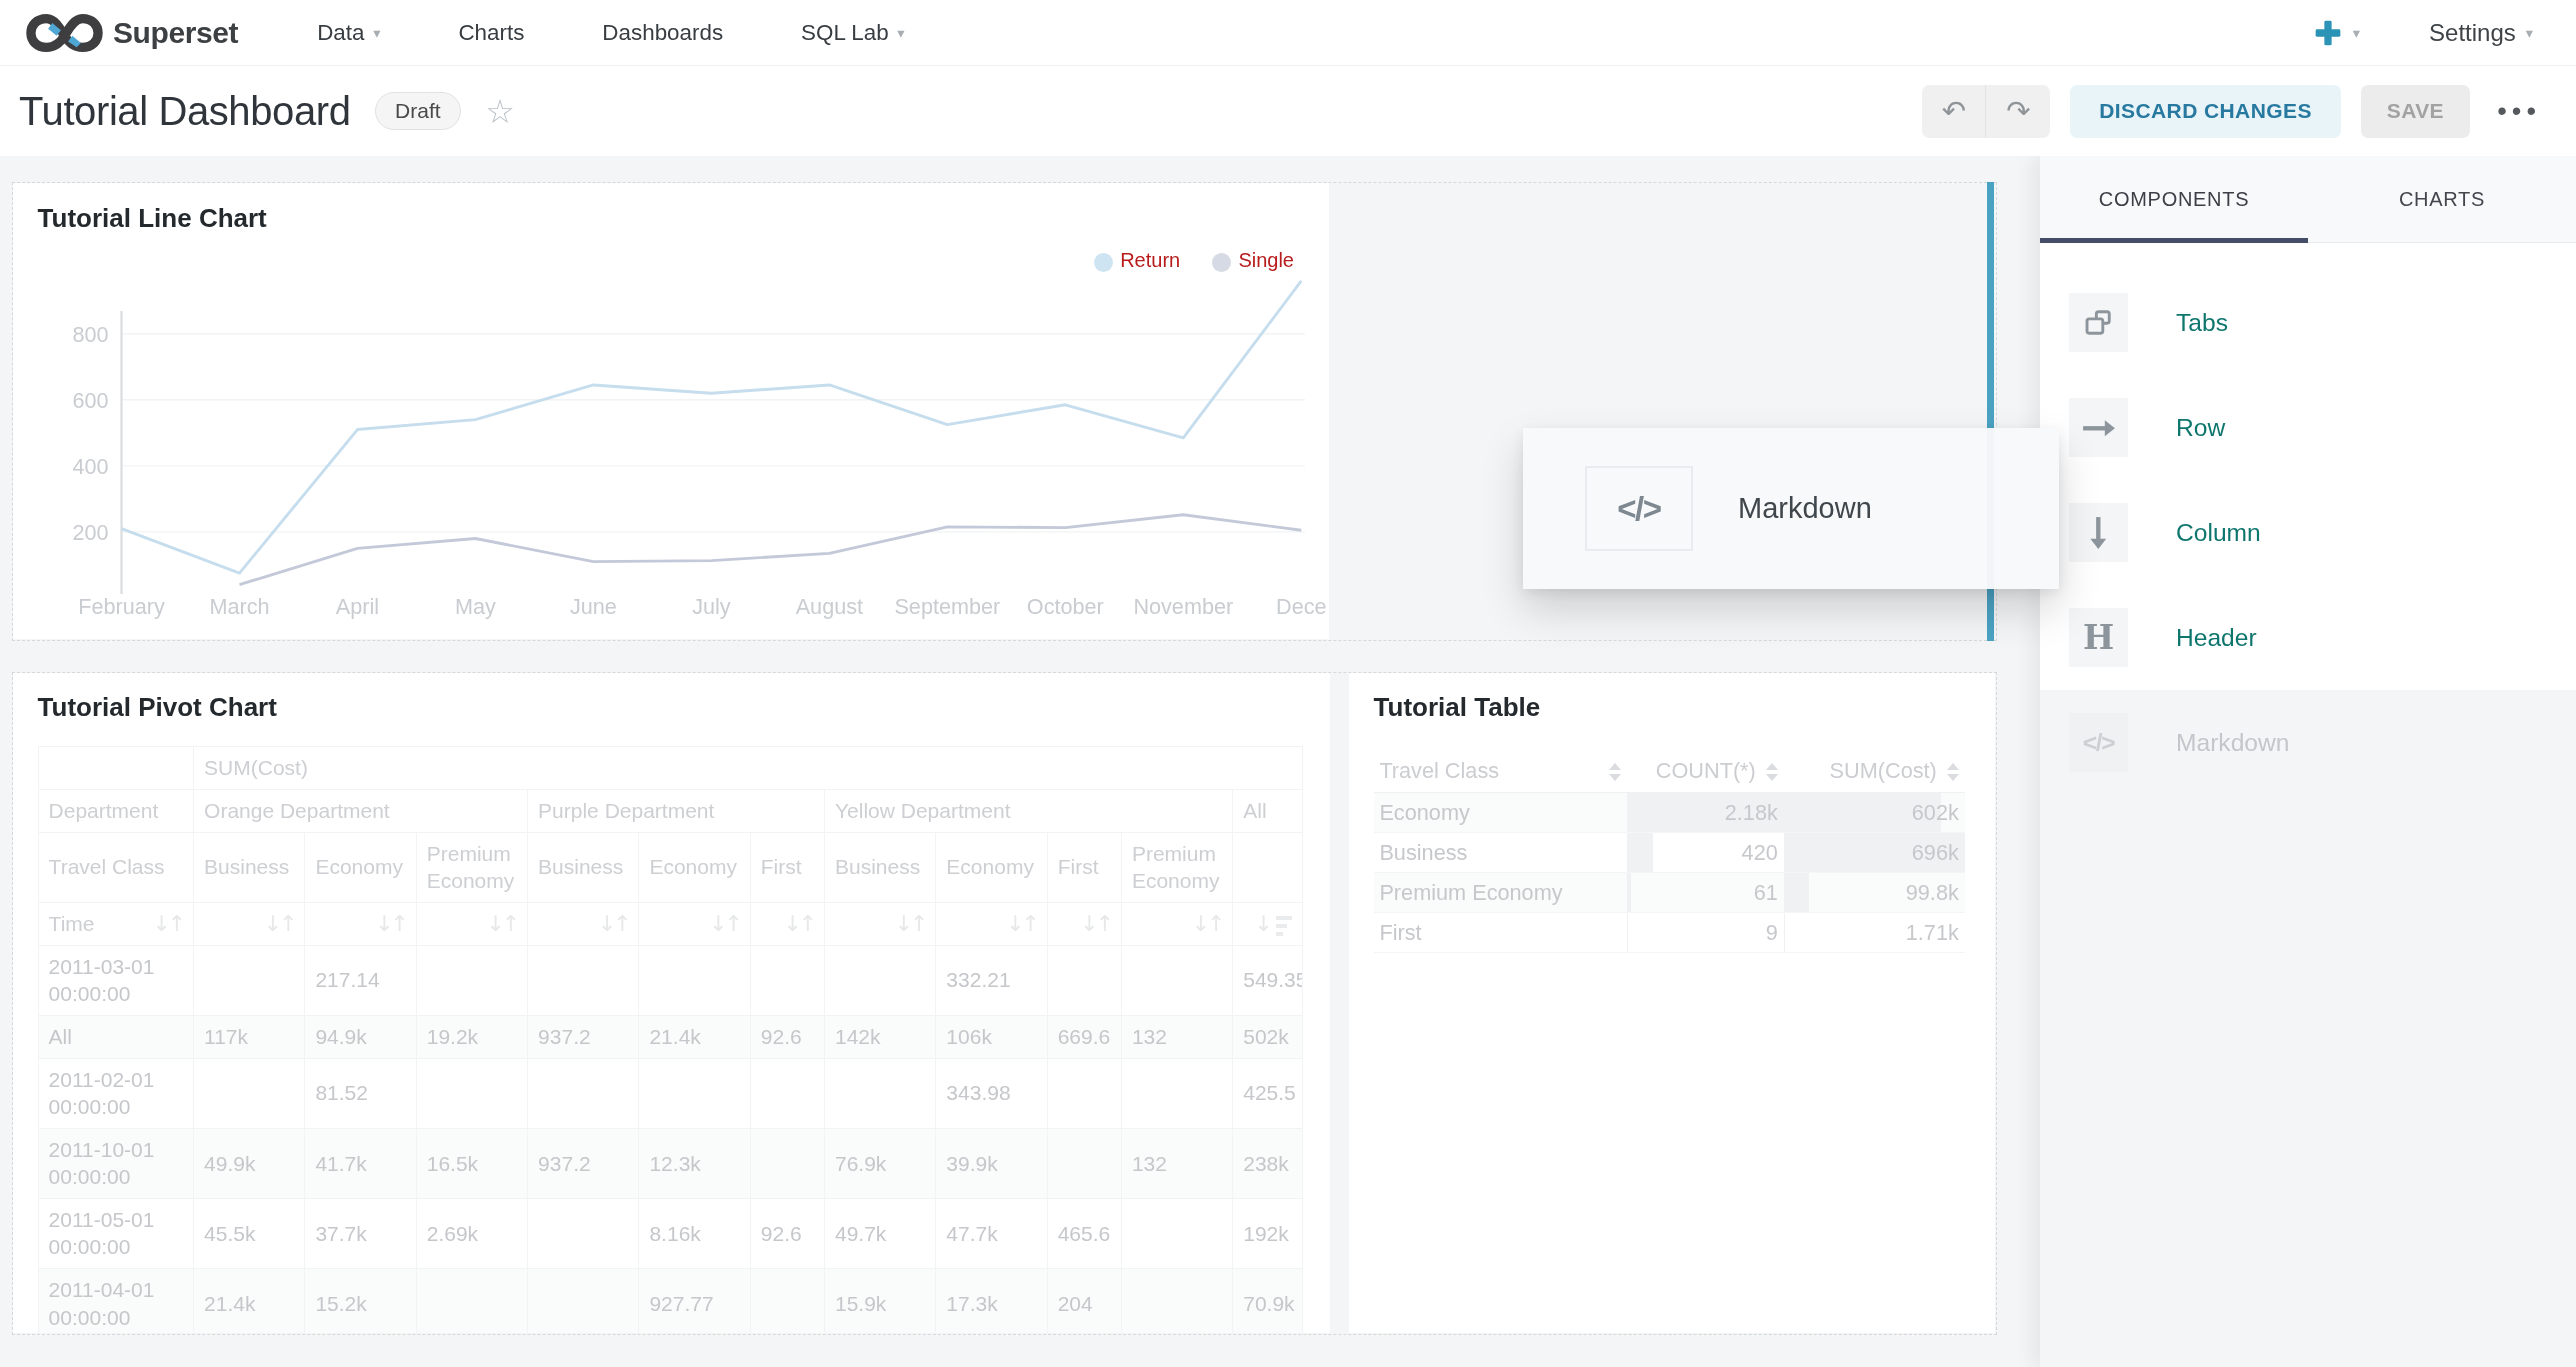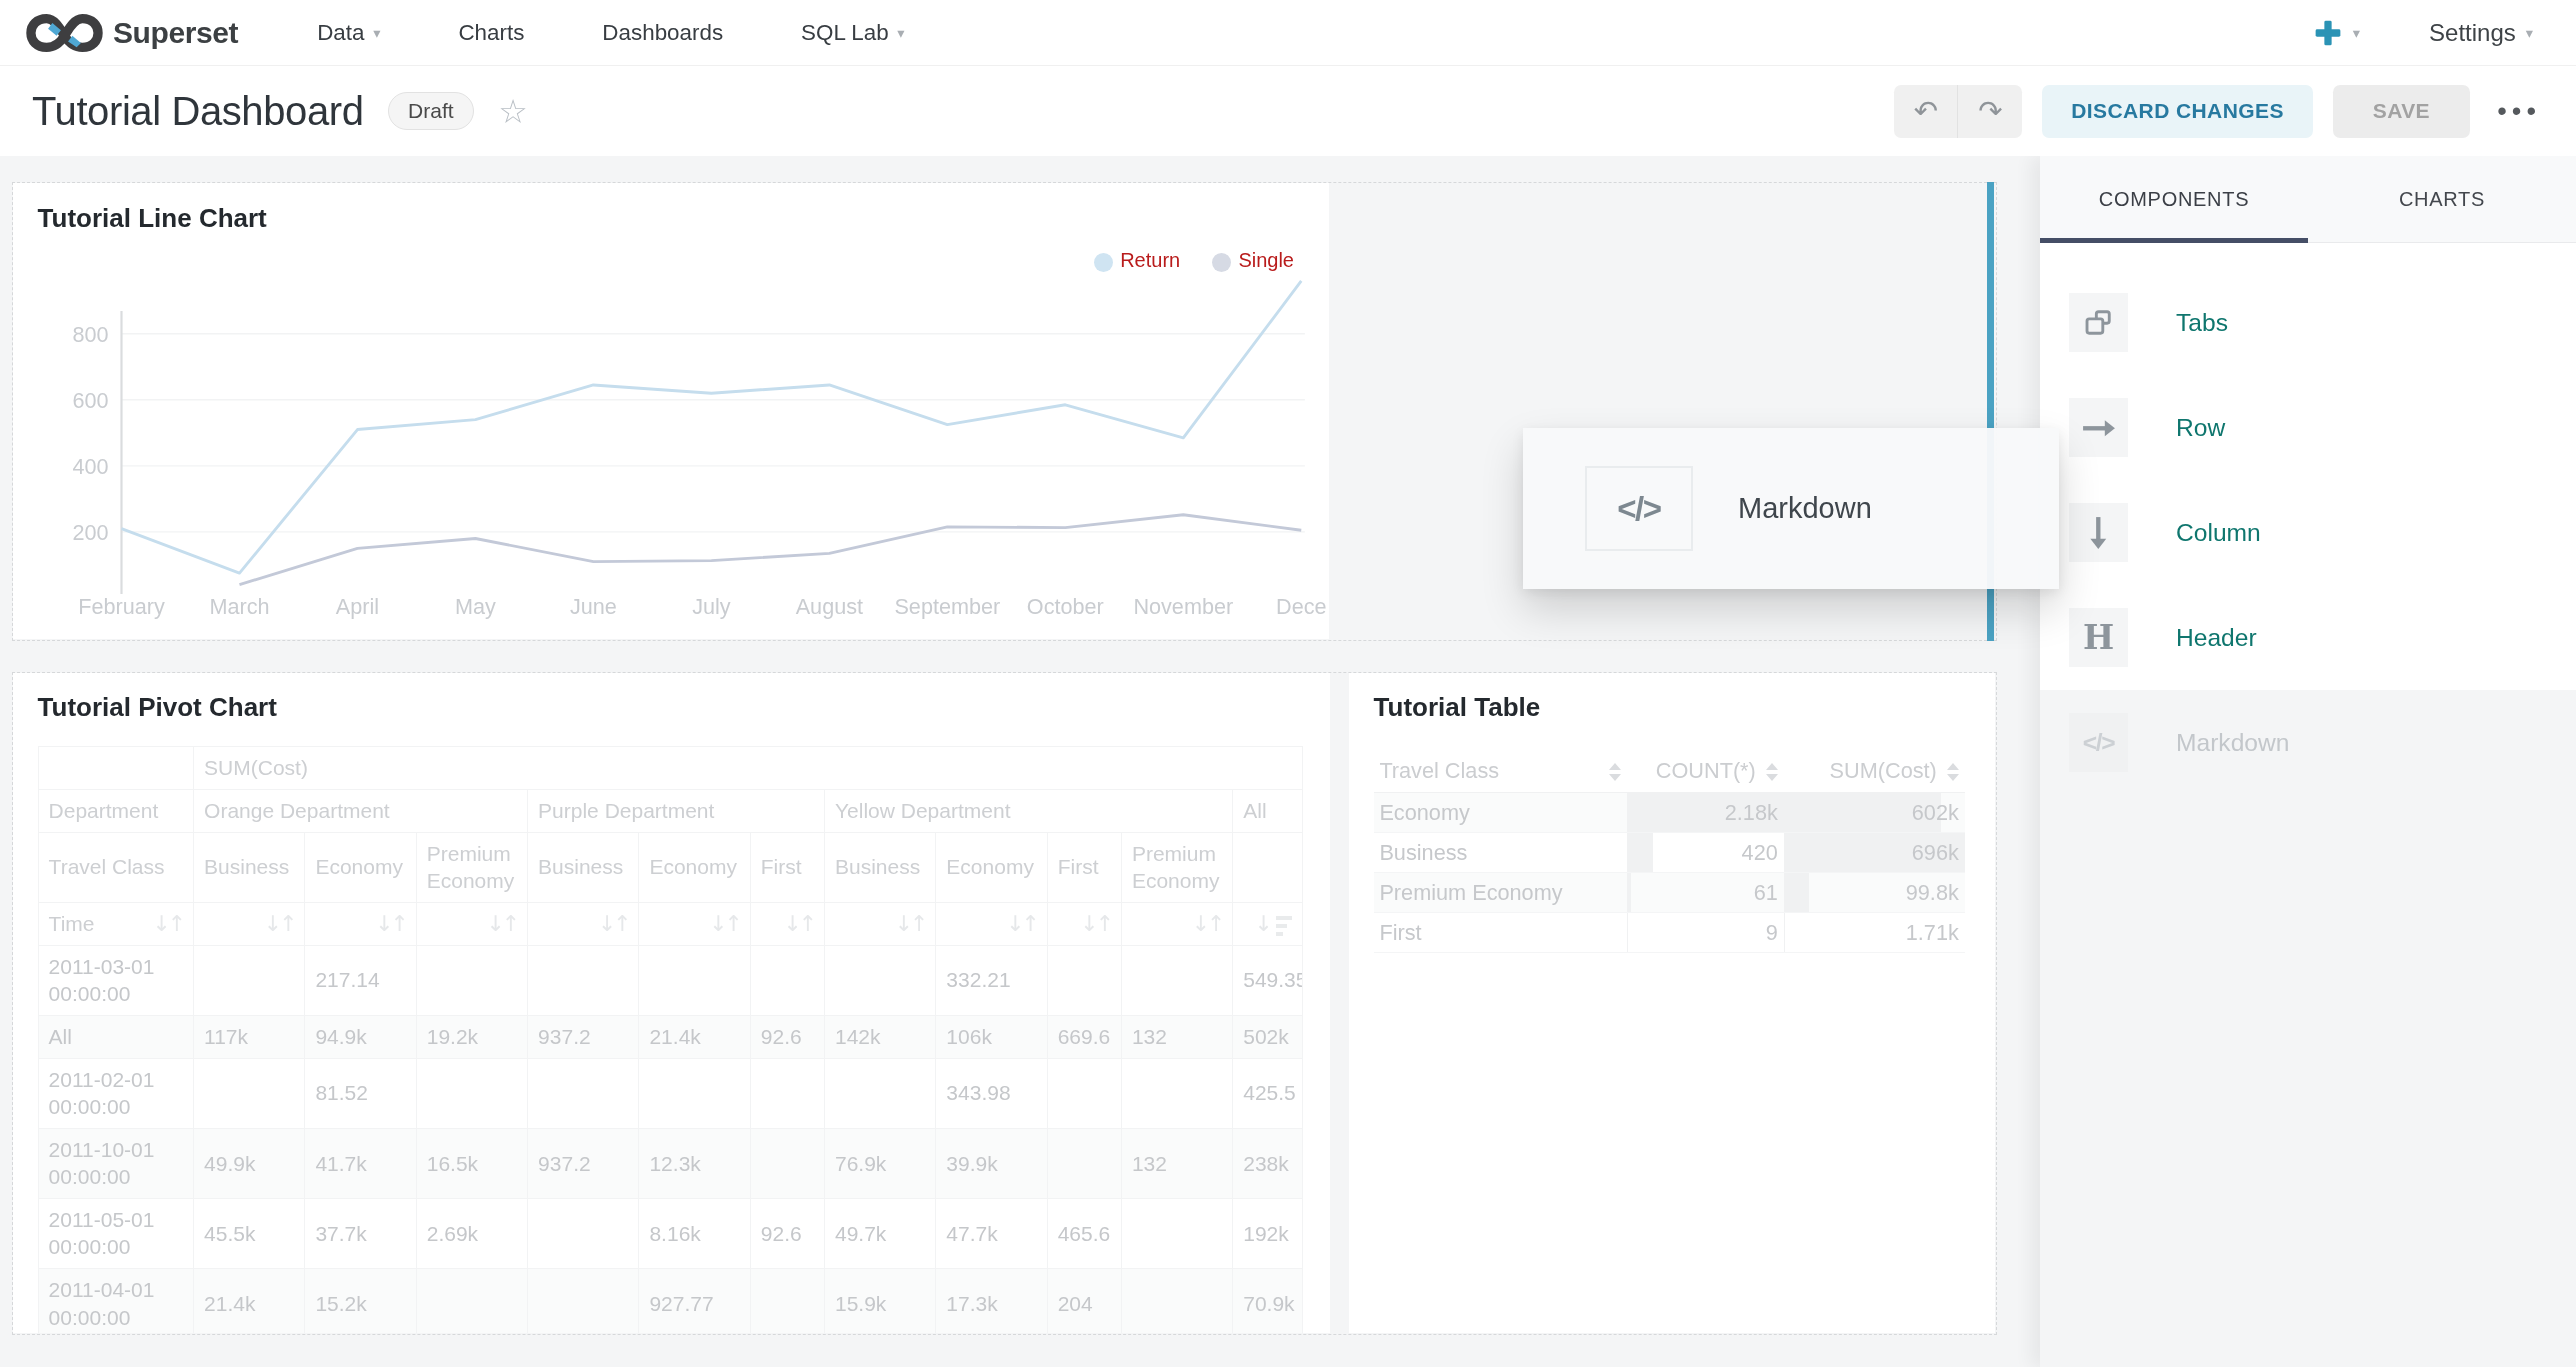--- a/index.html
+++ b/index.html
@@ -15,34 +15,34 @@
   .nav-menu { display:flex; align-items:center; gap:78px; list-style:none; }
   .nav-item { font-size:22.4px; color:#383d42; cursor:pointer; display:flex; align-items:center; gap:8.7px; }
   .caret { font-size:14.4px; color:#a9aeb3; }
   .nav-right { display:flex; align-items:center; gap:69px; padding-right:43px; }
   .plus-btn { display:flex; align-items:center; gap:8.7px; cursor:pointer; }
   .settings { font-size:24px; color:#3e4347; display:flex; align-items:center; gap:10px; cursor:pointer; }
 
   
   .titlebar { position:absolute; left:0; top:66px; width:2576px; height:90px; background:#fff;
     display:flex; align-items:center; justify-content:space-between; z-index:25; }
-  .tb-left { display:flex; align-items:center; gap:24.6px; padding-left:32px; }
+  .tb-left { display:flex; align-items:center; gap:24.6px; padding-left:19px; }
   .dash-title { font-size:40px; font-weight:500; color:#2f353b; letter-spacing:-0.4px; }
   .draft-pill { font-size:21px; color:#4a4a4a; background:#f5f5f5; border:1.4px solid #e2e2e2;
     border-radius:29px; padding:5.8px 19px; }
   .star { font-size:33px; color:#b9bfc5; font-family:"DejaVu Sans", sans-serif; cursor:pointer; }
   .tb-right { display:flex; align-items:center; gap:20px; padding-right:35px; }
   .undo-group { display:flex; background:#f0f0f0; border-radius:7.2px; overflow:hidden; height:53px; }
   .undo-seg { width:64px; display:flex; align-items:center; justify-content:center; font-size:29px;
     color:#8f9499; cursor:pointer; font-family:"DejaVu Sans", sans-serif; }
   .undo-seg:first-child { border-right:1.4px solid #e2e2e2; }
   .btn-discard { height:53px; padding:0 29px; background:#e9f4f8; border:none; border-radius:7.2px;
     color:#2779a0; font-size:21px; font-weight:bold; letter-spacing:0.4px; cursor:pointer;
     font-family:"Liberation Sans", sans-serif; }
-  .btn-save { height:53px; padding:0 40px; background:#ececec; border:none; border-radius:7.2px;
+  .btn-save { height:53px; padding:0 26px; background:#ececec; border:none; border-radius:7.2px;
     color:#a2a2a2; font-size:21px; font-weight:bold; letter-spacing:0.4px; font-family:"Liberation Sans", sans-serif; }
   .dots { font-size:27.4px; color:#55595d; letter-spacing:5px; margin-left:7.2px; cursor:pointer; }
 
   
   .canvas { position:absolute; left:0; top:156px; width:2576px; height:1212px; background:#f4f5f6; }
   .drop-row { position:absolute; border:1.4px dashed #d6d8da; }
   .row1 { left:11.6px; top:26px; width:1985px; height:459px; }
   .row2 { left:11.6px; top:516px; width:1985px; height:663px; }
   .panel { position:absolute; background:#fff; }
   .panel-title { font-size:26px; font-weight:600; color:#24292e; }

